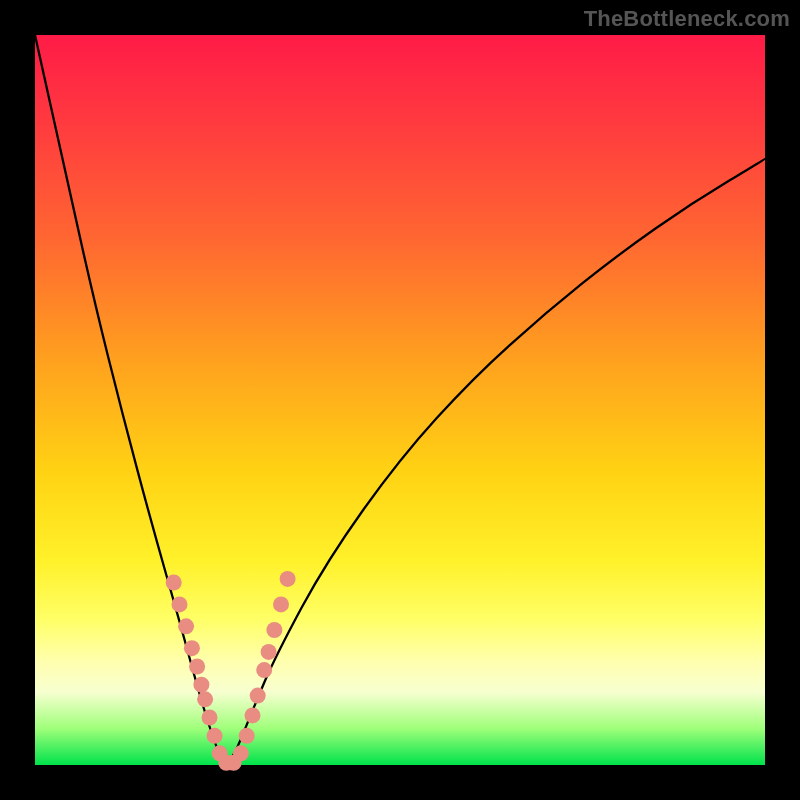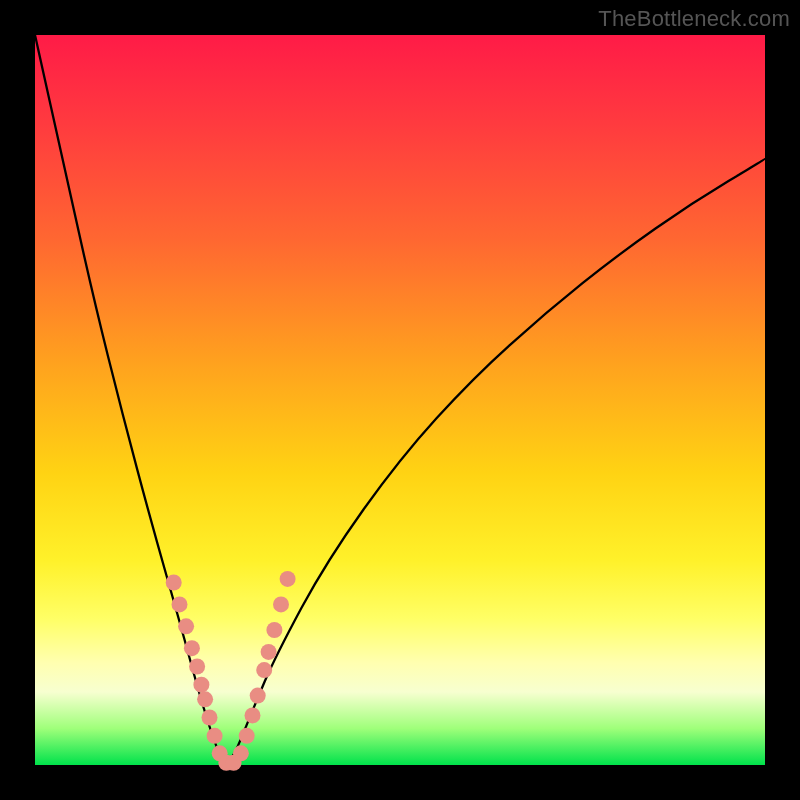--- a/index.html
+++ b/index.html
@@ -11,20 +11,21 @@
     overflow: hidden;
     font-family: Arial, Helvetica, sans-serif;
   }
   .frame {
     position: absolute;
     left: 0;
     top: 0;
     width: 800px;
     height: 800px;
     background: #000;
+    font-weight: bold;
   }
   .plot {
     position: absolute;
     left: 35px;
     top: 35px;
     width: 730px;
     height: 730px;
     
     background: linear-gradient(
       to bottom,

